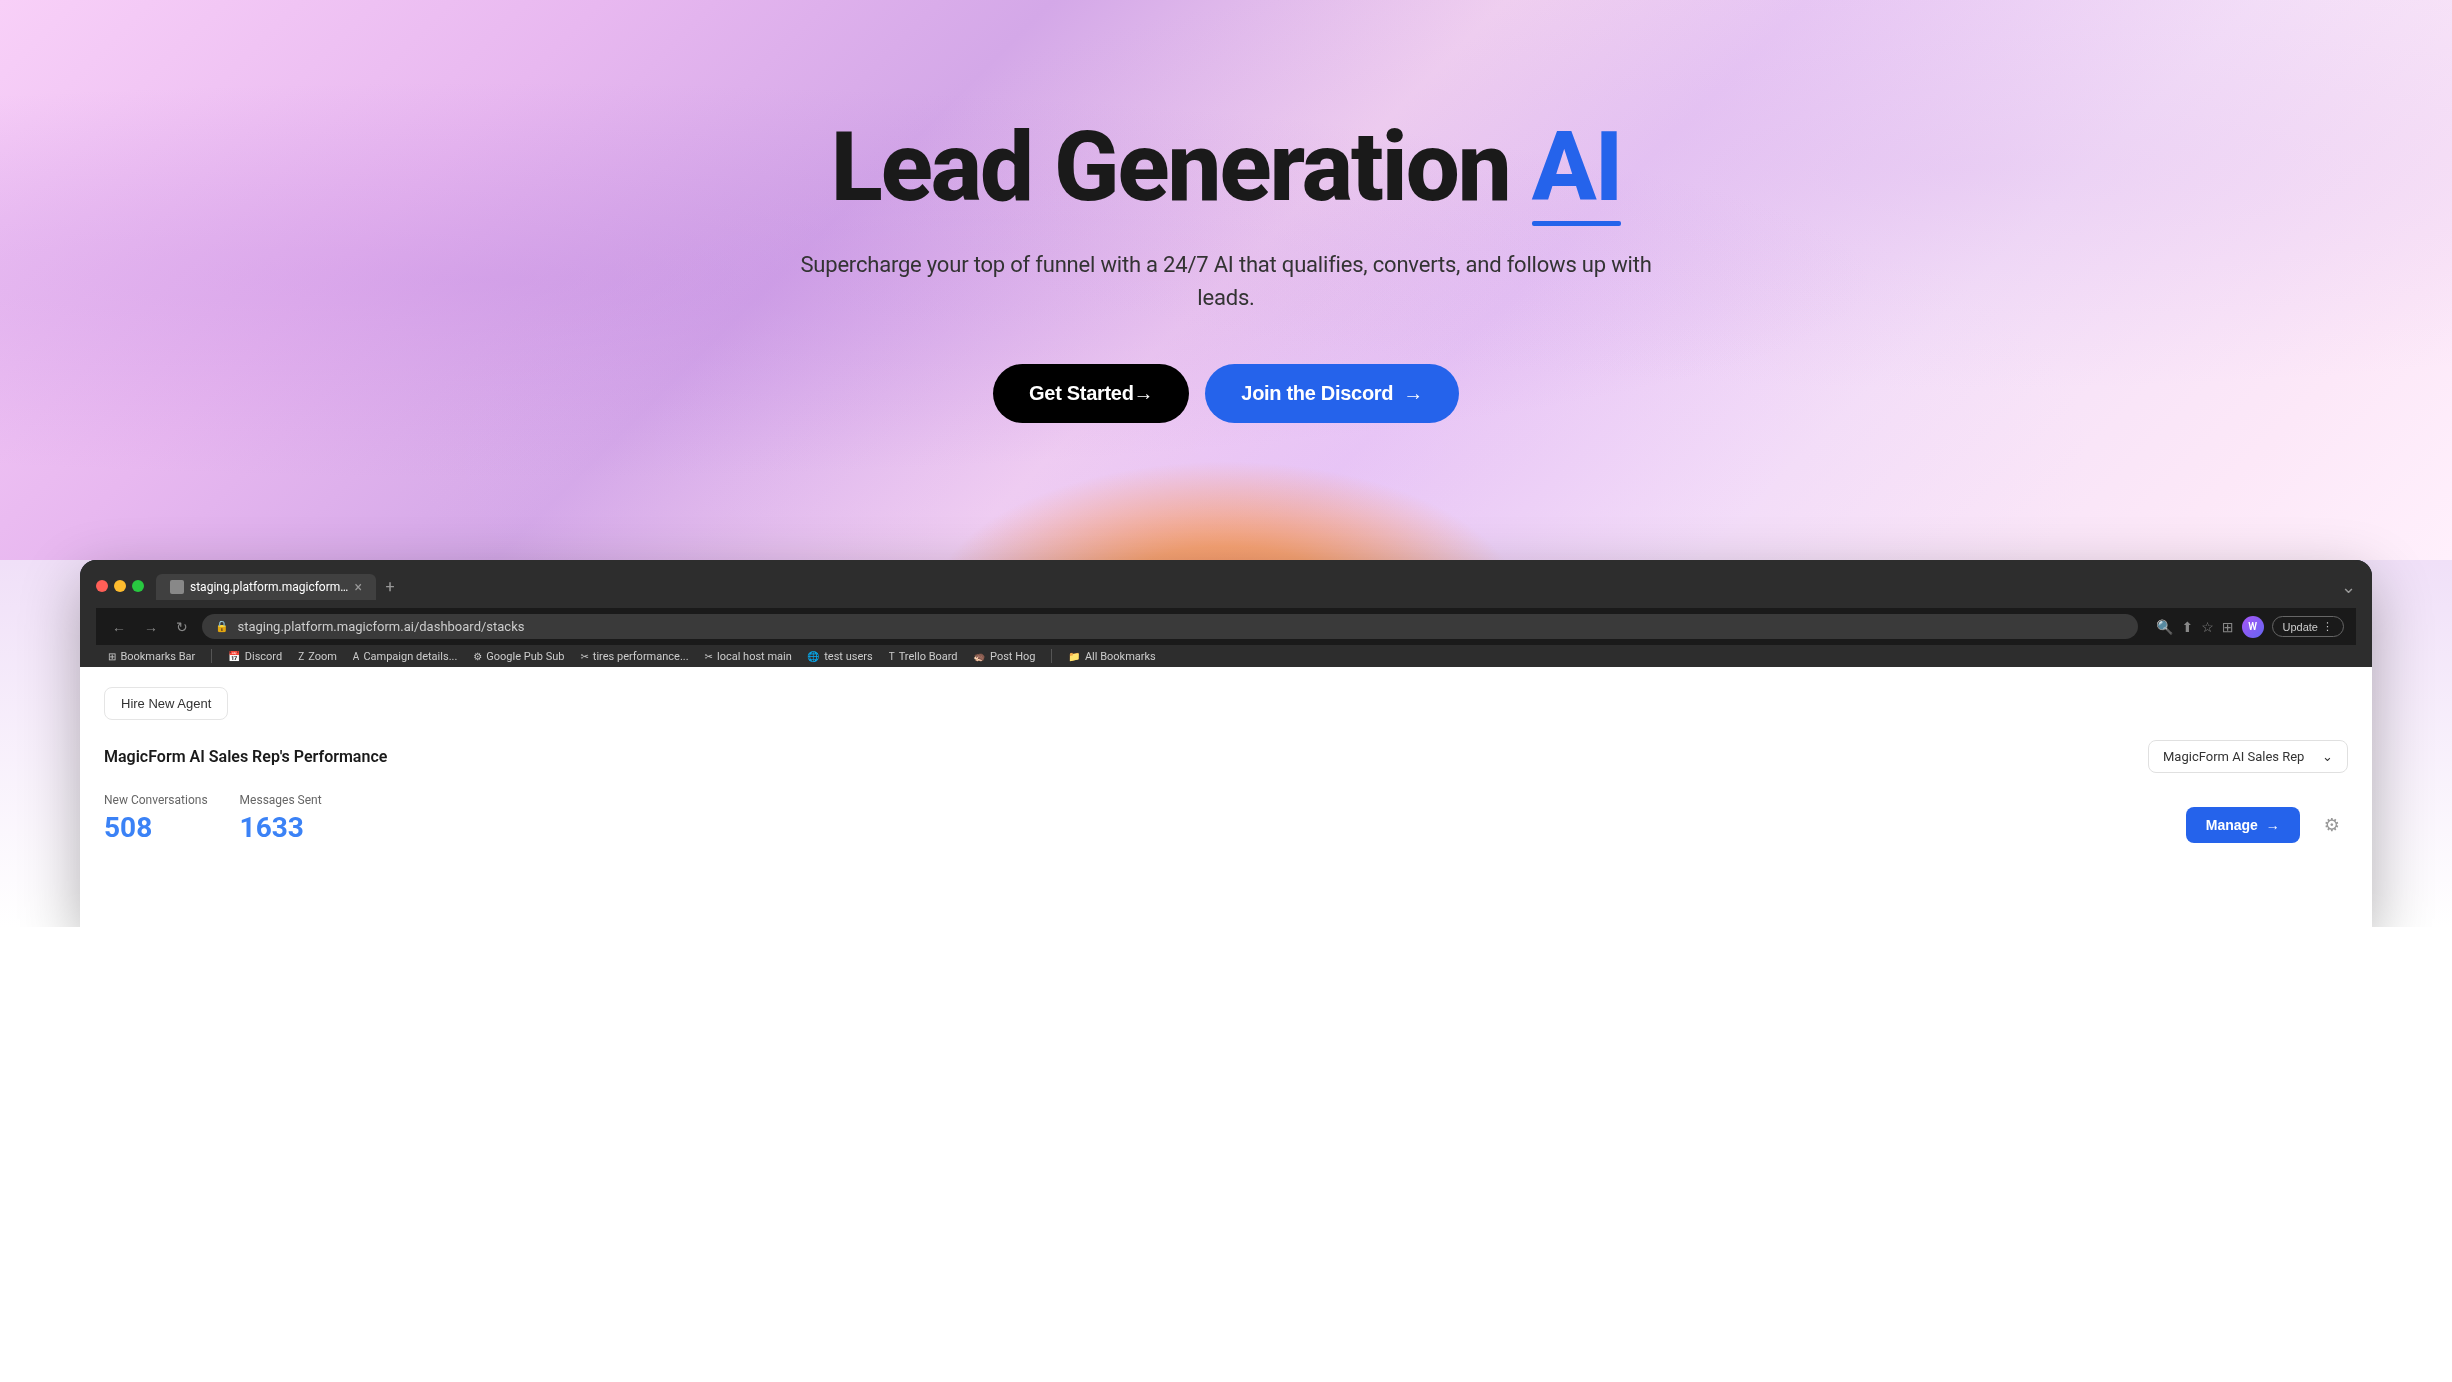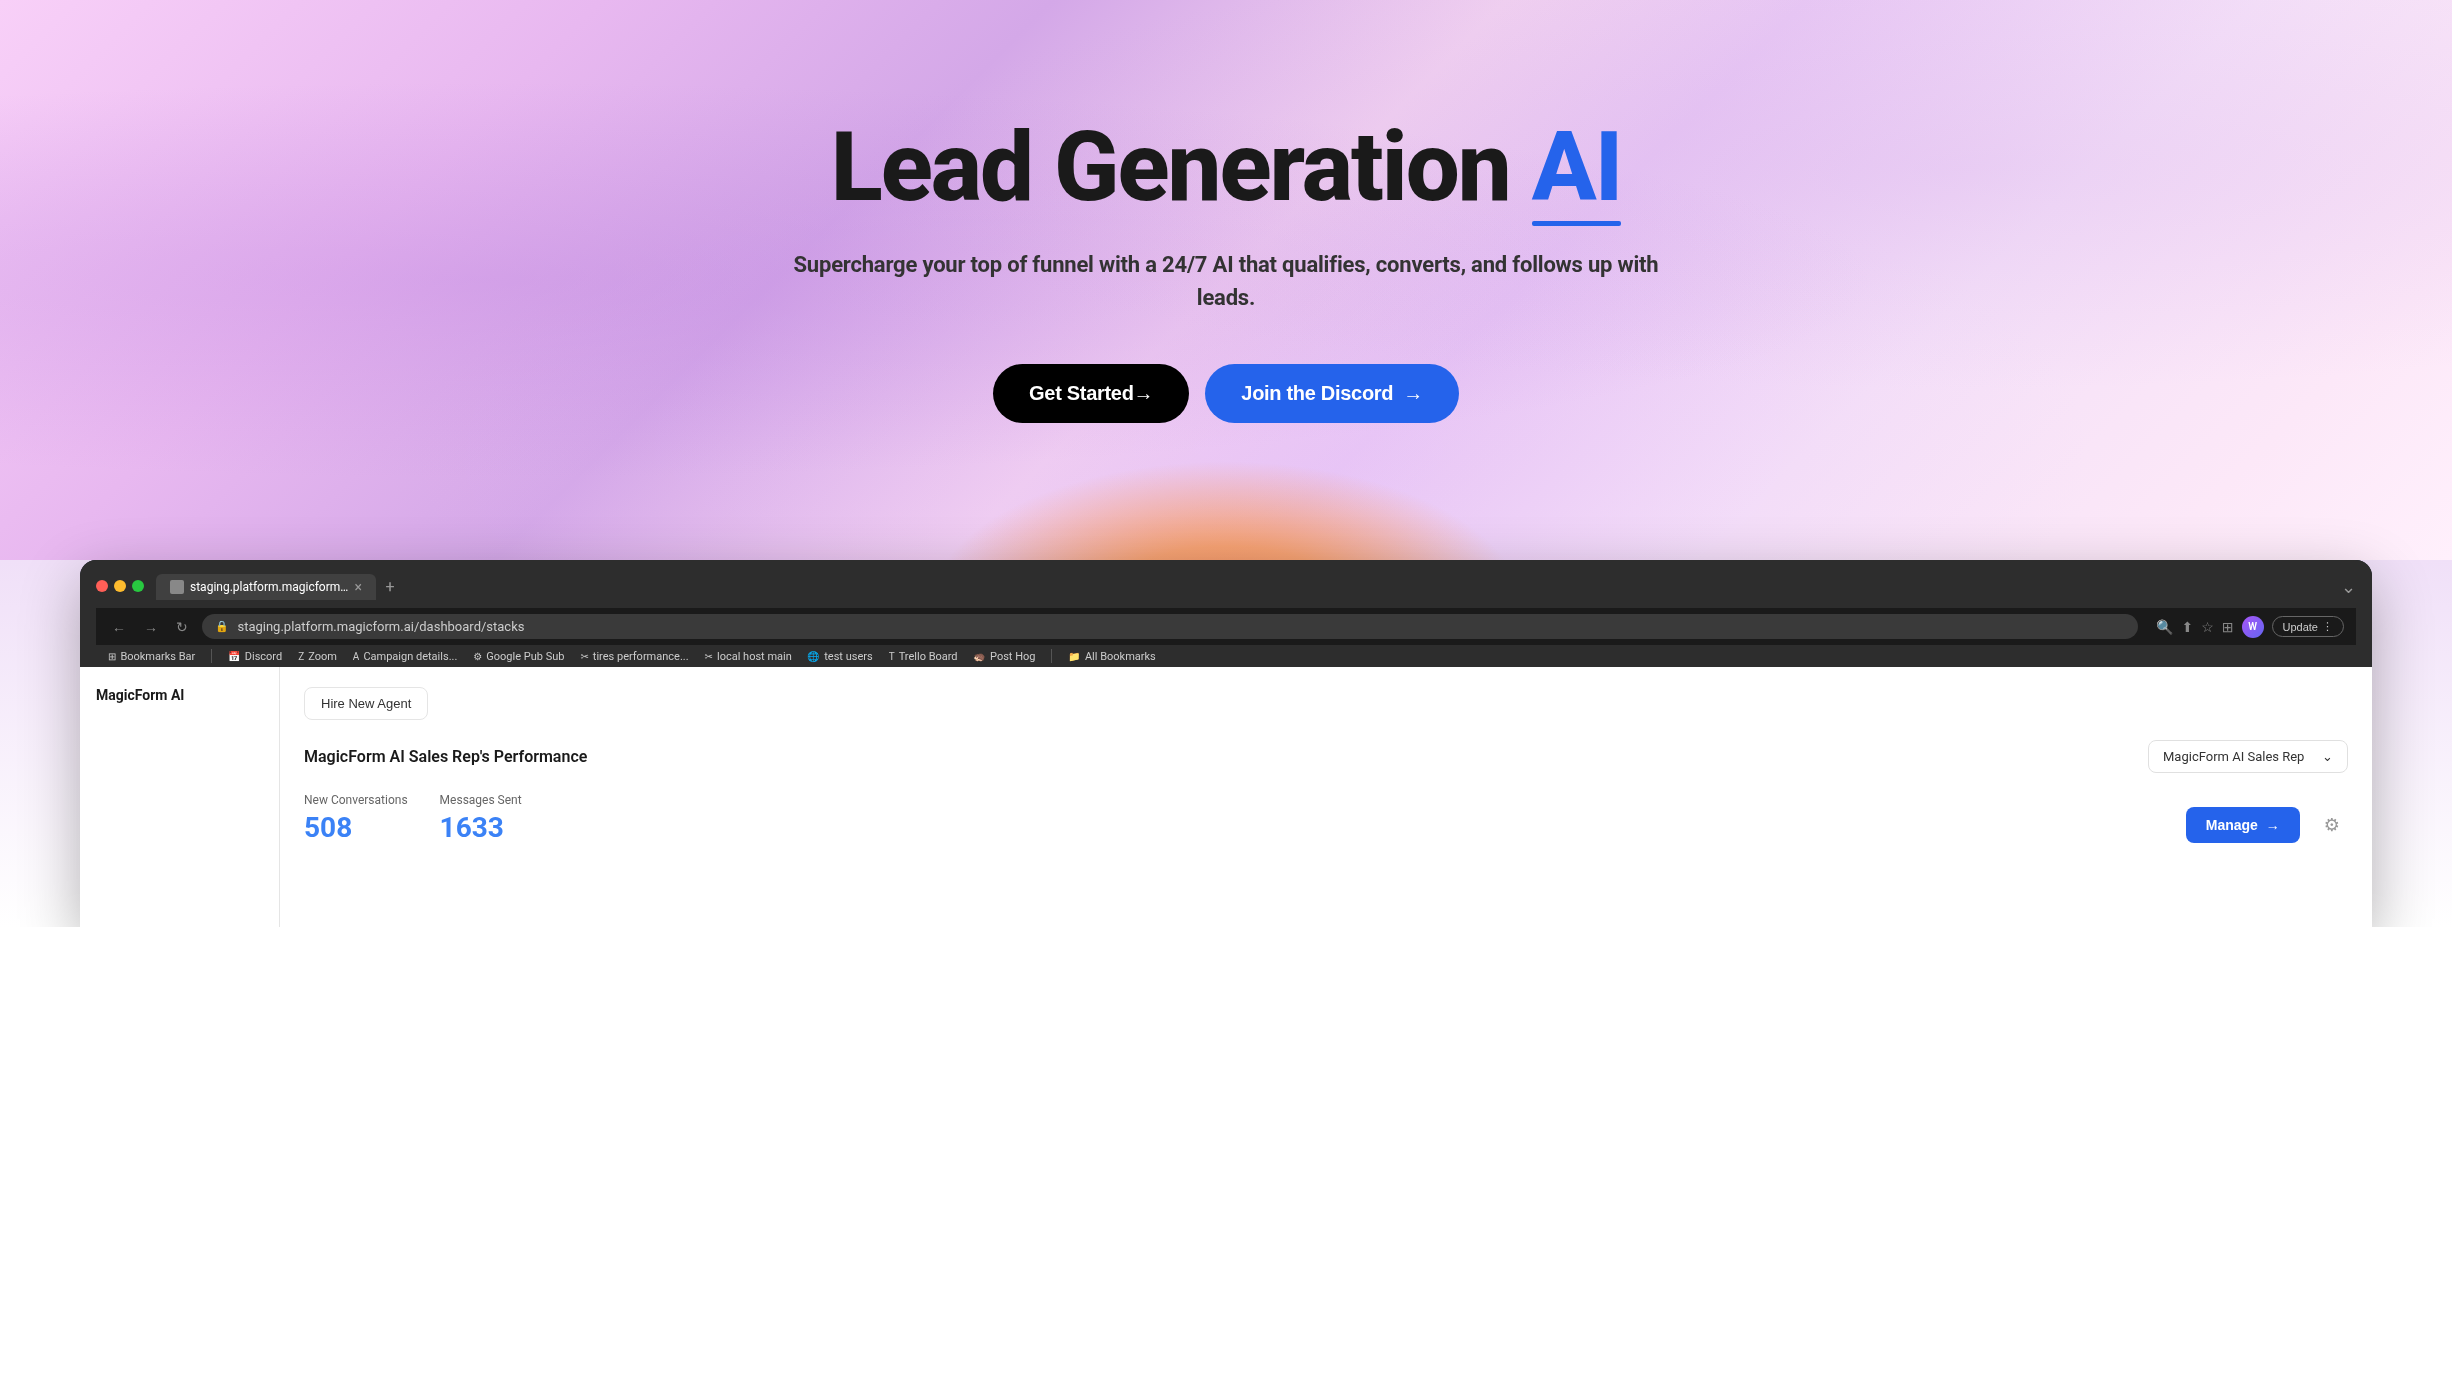--- a/index.html
+++ b/index.html
@@ -73,21 +73,21 @@
       left: 0;
       right: 0;
       height: 5px;
       background: #2563eb;
       border-radius: 2px;
     }
 
     .hero-subtitle {
       font-size: 22px;
       color: #333333;
-      font-weight: 700;
+      font-weight: 400;
       line-height: 1.5;
       margin-bottom: 50px;
       letter-spacing: -0.2px;
     }
 
     .hero-buttons {
       display: flex;
       gap: 16px;
       justify-content: center;
       align-items: center;
@@ -601,23 +601,20 @@
           <div class="bookmark-separator"></div>
           <div class="bookmark-item">
             <span class="bookmark-icon">📁</span>
             <span>All Bookmarks</span>
           </div>
         </div>
       </div>
 
       <div class="app-content">
 
-        <div class="app-sidebar">
-          <div class="sidebar-logo">MagicForm AI</div>
-        </div>
 
         <div class="app-main">
           <button class="hire-btn">
             <span>Hire New Agent</span>
           </button>
 
           <div class="performance-header">
             <h2 class="performance-title">MagicForm AI Sales Rep's Performance</h2>
 
             <div class="sales-rep-select">

